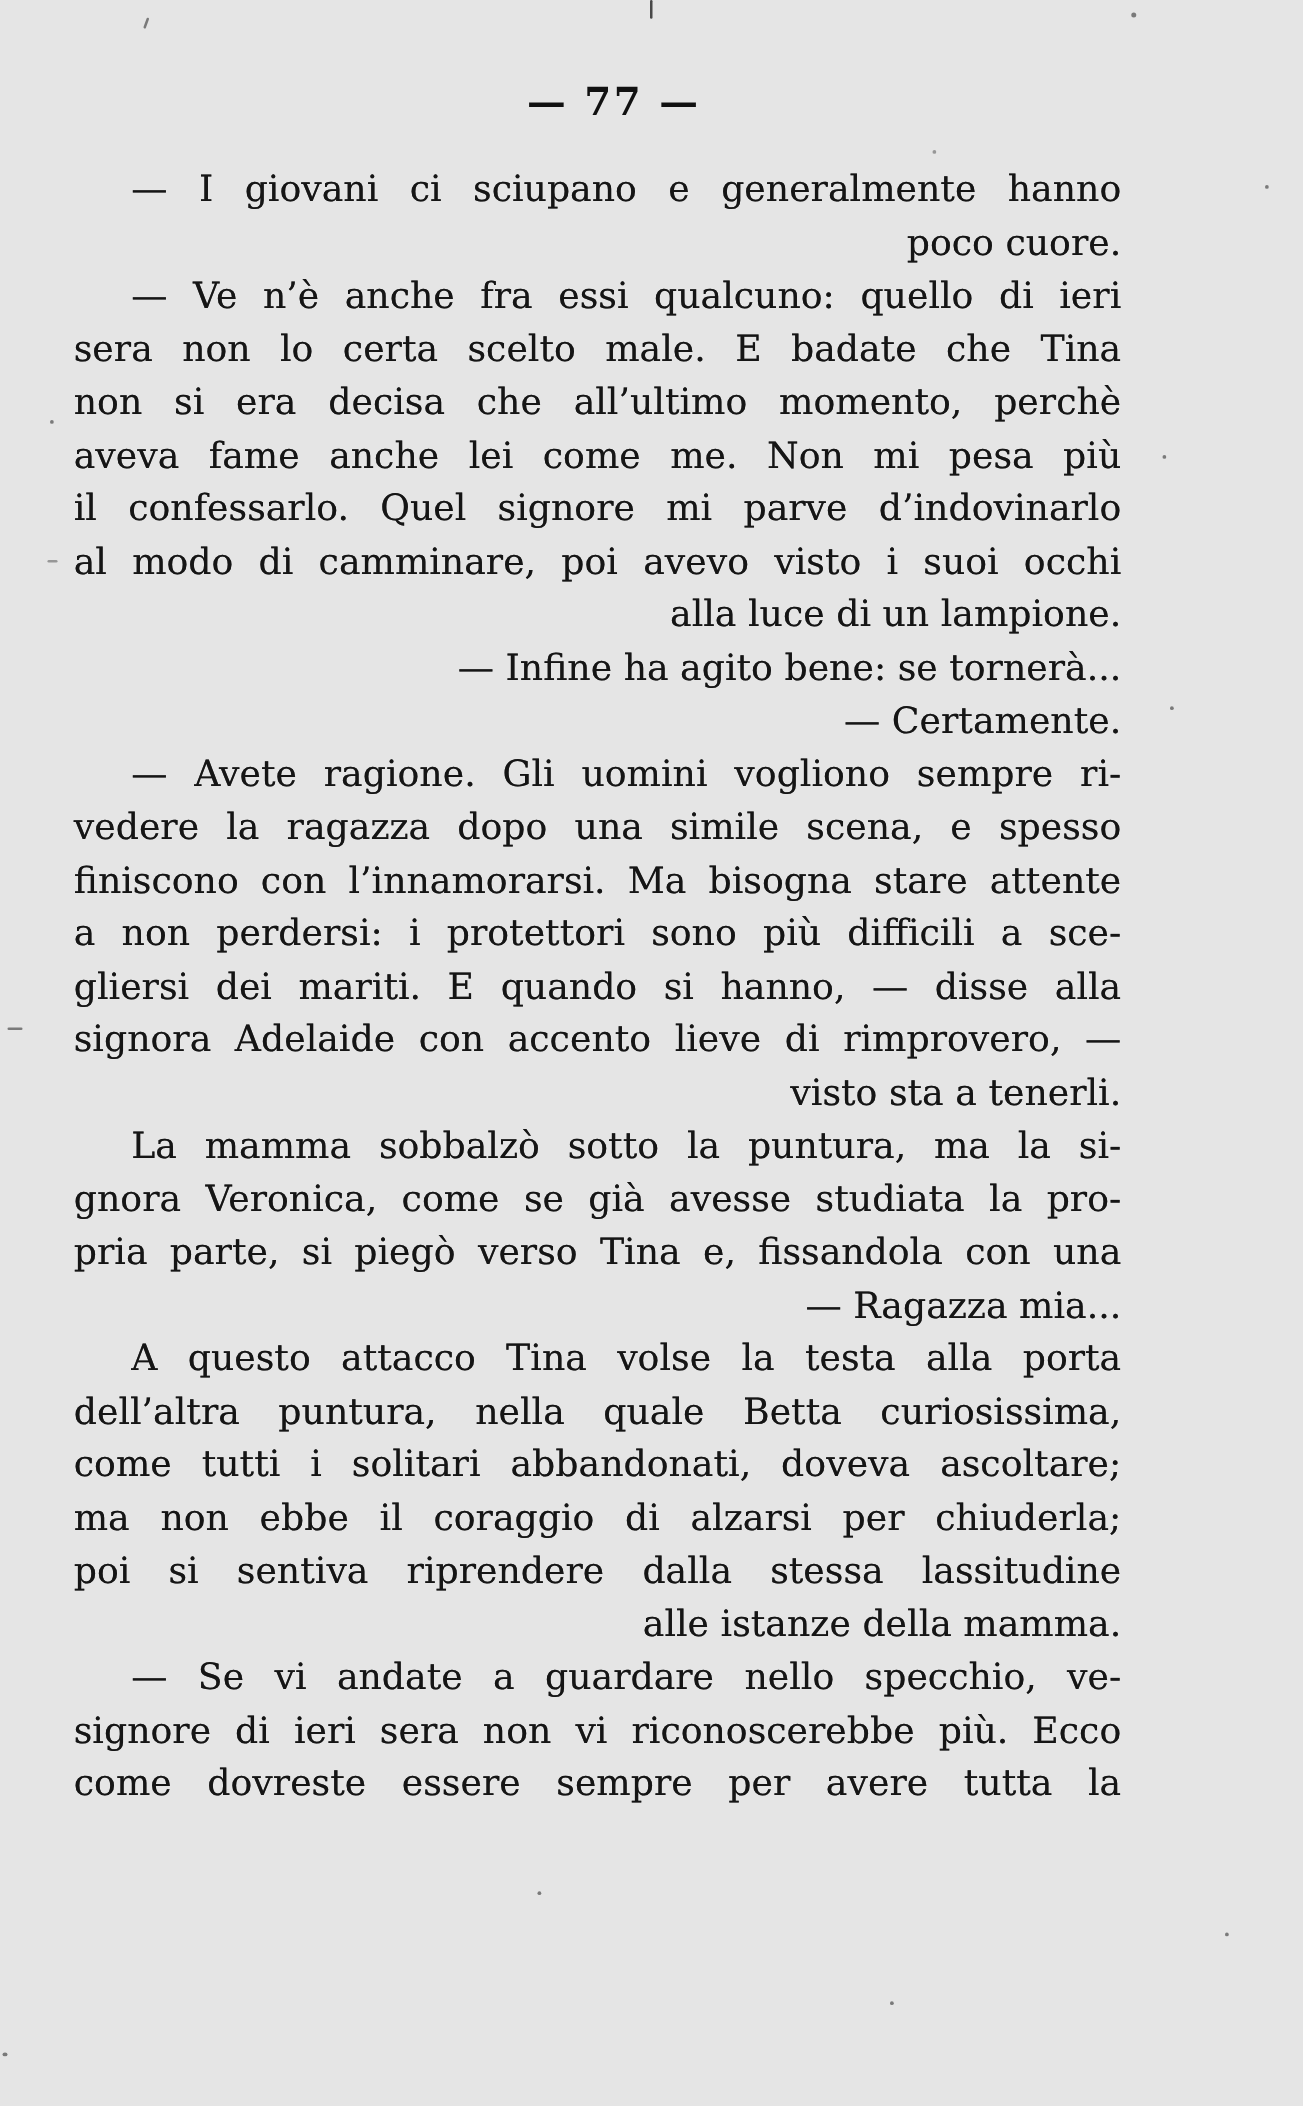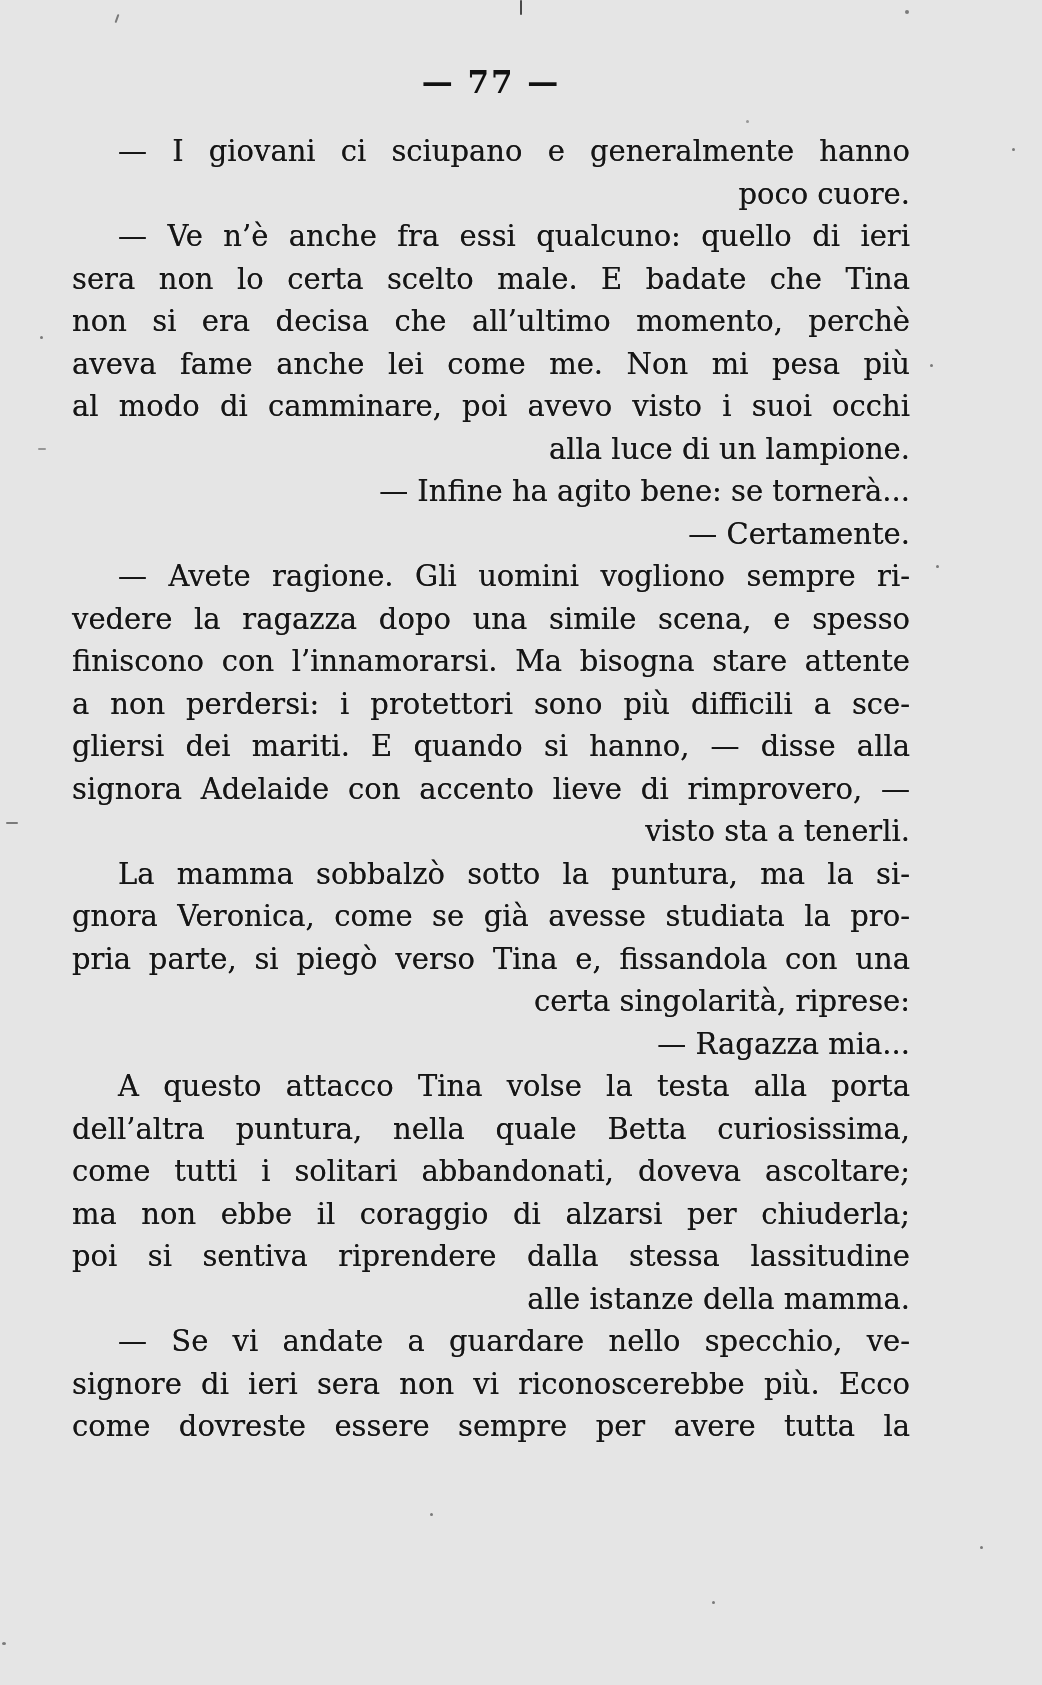--- a/index.html
+++ b/index.html
@@ -23,21 +23,21 @@
     width: 838px;
     text-align: center;
     font-size: 31px;
     font-weight: bold;
     letter-spacing: 2px;
     color: #111;
   }
   .page-text {
     position: absolute;
     top: 130px;
-    left: 72px;
+    left: 59px;
     width: 838px;
     font-size: 29px;
     line-height: 42.5px;
     text-rendering: optimizeLegibility;
   }
   .paragraph { margin: 0; }
   .line {
     height: 42.5px;
     text-align: right;
     white-space: normal;
@@ -79,20 +79,21 @@
   <div class="page-text">
       <div class="paragraph">
         <div class="line just indent">— I giovani ci sciupano e generalmente hanno</div>
         <div class="line">poco cuore.</div>
       </div>
       <div class="paragraph">
         <div class="line just indent">— Ve n’è anche fra essi qualcuno: quello di ieri</div>
         <div class="line just">sera non lo certa scelto male. E badate che Tina</div>
         <div class="line just">non si era decisa che all’ultimo momento, perchè</div>
         <div class="line just">aveva fame anche lei come me. Non mi pesa più</div>
+        <div class="line just">il confessarlo. Quel signore mi parve d’indovinarlo</div>
         <div class="line just">al modo di camminare, poi avevo visto i suoi occhi</div>
         <div class="line">alla luce di un lampione.</div>
       </div>
       <div class="paragraph">
         <div class="line indent">— Infine ha agito bene: se tornerà...</div>
       </div>
       <div class="paragraph">
         <div class="line indent">— Certamente.</div>
       </div>
       <div class="paragraph">
@@ -101,21 +102,20 @@
         <div class="line just">finiscono con l’innamorarsi. Ma bisogna stare attente</div>
         <div class="line just">a non perdersi: i protettori sono più difficili a sce-</div>
         <div class="line just">gliersi dei mariti. E quando si hanno, — disse alla</div>
         <div class="line just">signora Adelaide con accento lieve di rimprovero, —</div>
         <div class="line">visto sta a tenerli.</div>
       </div>
       <div class="paragraph">
         <div class="line just indent">La mamma sobbalzò sotto la puntura, ma la si-</div>
         <div class="line just">gnora Veronica, come se già avesse studiata la pro-</div>
         <div class="line just">pria parte, si piegò verso Tina e, fissandola con una</div>
-        <div class="line">certa singolarità, riprese:</div>
       </div>
       <div class="paragraph">
         <div class="line indent">— Ragazza mia...</div>
       </div>
       <div class="paragraph">
         <div class="line just indent">A questo attacco Tina volse la testa alla porta</div>
         <div class="line just">dell’altra puntura, nella quale Betta curiosissima,</div>
         <div class="line just">come tutti i solitari abbandonati, doveva ascoltare;</div>
         <div class="line just">ma non ebbe il coraggio di alzarsi per chiuderla;</div>
         <div class="line just">poi si sentiva riprendere dalla stessa lassitudine</div>

